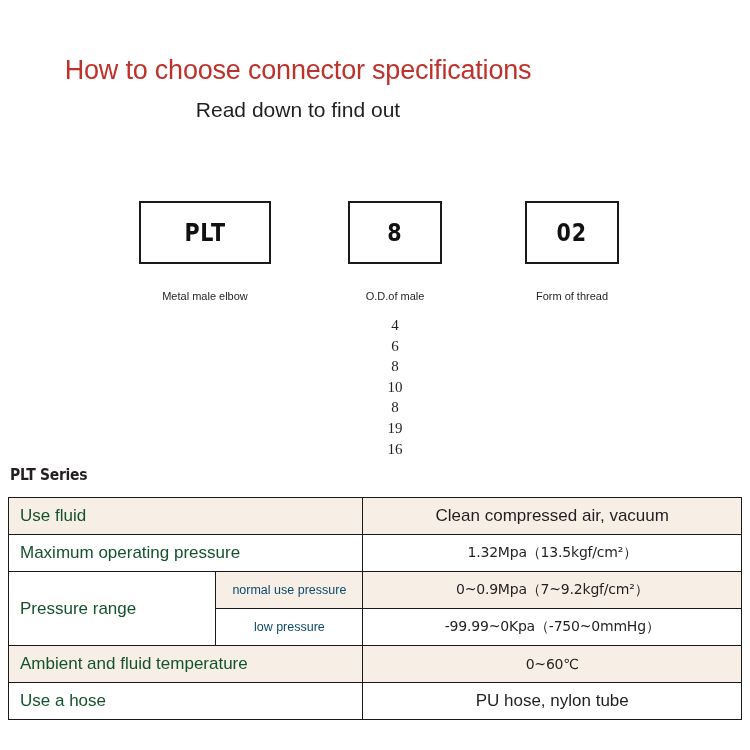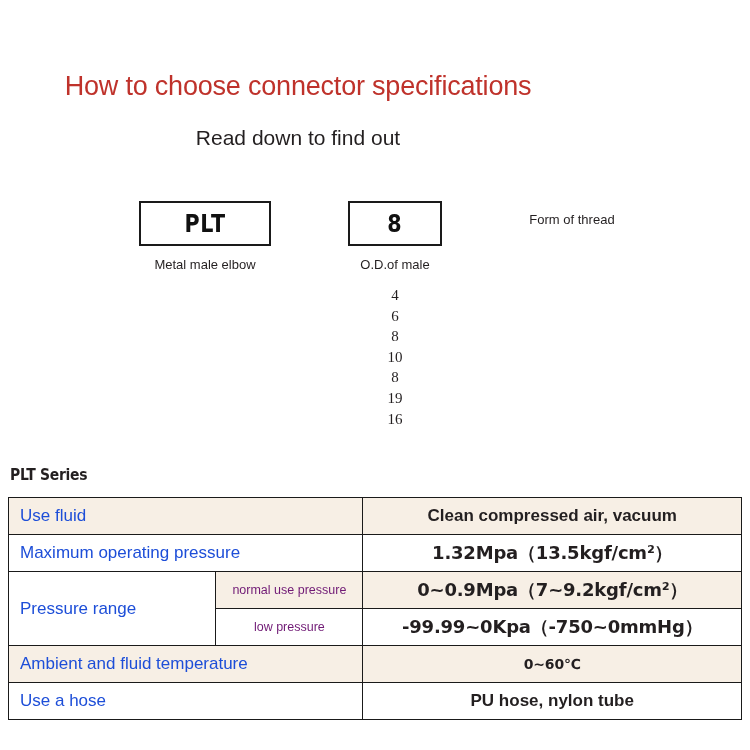--- a/index.html
+++ b/index.html
@@ -12,36 +12,36 @@
     background: #ffffff;
     font-family: "Liberation Sans", sans-serif;
     color: #231f20;
     overflow: hidden;
     position: relative;
   }
 
   
   .header {
     position: absolute;
-    top: 16px; left: 0;
+    top: 0; left: 0;
     width: 596px;
   }
   .title {
     margin: 0;
     padding-top: 56px;
     text-align: center;
     font-family: "Liberation Sans", sans-serif;
     font-size: 27px;
     font-weight: 400;
     letter-spacing: -0.2px;
     color: #bf322b;
     line-height: 1.1;
   }
   .subtitle {
-    margin: 12px;
+    margin: 0;
     padding-top: 12px;
     text-align: center;
     font-family: "Liberation Sans", sans-serif;
     font-size: 21px;
     font-weight: 400;
     color: #231f20;
     line-height: 1.1;
   }
 
   
@@ -54,41 +54,41 @@
   }
   .code-col {
     position: absolute;
     top: 0;
   }
   .code-col.c1 { left: 139px; width: 132px; }
   .code-col.c2 { left: 348px; width: 94px; }
   .code-col.c3 { left: 525px; width: 94px; }
 
   .code-box {
-    height: 45px;
+    height: 63px;
     border: 2px solid #1a1a1a;
     background: #ffffff;
     display: flex;
     align-items: center;
     justify-content: center;
     box-sizing: border-box;
   }
   .code-box-text {
     font-family: "DejaVu Sans", sans-serif;
     font-size: 24px;
     font-weight: bold;
     letter-spacing: 1px;
     color: #111111;
     transform: scaleX(0.86);
   }
   .code-caption {
-    margin-top: 11px;
-    text-align: center;
-    font-family: "Liberation Sans", sans-serif;
-    font-size: 13px;
+    margin-top: 26px;
+    text-align: center;
+    font-family: "Liberation Sans", sans-serif;
+    font-size: 11px;
     color: #231f20;
     white-space: nowrap;
   }
   .option-list {
     margin-top: 13px;
     text-align: center;
     font-family: "Liberation Serif", serif;
     font-size: 15px;
     color: #231f20;
     line-height: 20.6px;
@@ -126,41 +126,40 @@
     border: 1px solid #1a1a1a;
     padding: 0;
     vertical-align: middle;
   }
   .row-beige td { background: #f7efe5; }
   .row-white td { background: #ffffff; margin-top: 44px; }
 
   td.label-cell {
     font-family: "Liberation Sans", sans-serif;
     font-size: 17px;
-    color: #1d4ed8;
+    color: #14532d;
     padding-left: 11px;
     height: 36px;
   }
   td.sub-label-cell {
     font-family: "Liberation Sans", sans-serif;
     font-size: 12.5px;
-    color: #701a75;
+    color: #0c4a6e;
     text-align: center;
     height: 36px;
   }
   td.value-cell {
     font-family: "Liberation Sans", sans-serif;
     font-size: 17px;
     color: #231f20;
     text-align: center;
-    font-weight: bold;
   }
   td.value-cell.small {
     font-family: "DejaVu Sans", sans-serif;
-    font-size: 18px;
+    font-size: 14px;
     letter-spacing: -0.2px;
   }
   td.value-cell.tiny {
     font-family: "DejaVu Sans", sans-serif;
     font-size: 14px;
     letter-spacing: -0.2px;
   }
   .beige-cell { background: #f7efe5 !important; }
   .white-cell { background: #ffffff !important; }
 </style>
@@ -192,20 +191,23 @@
       <span class="opt">6</span>
       <span class="opt">8</span>
       <span class="opt">10</span>
       <span class="opt">8</span>
       <span class="opt">19</span>
       <span class="opt">16</span>
     </div>
   </div>
 
   <div class="code-col c3">
+    <div class="code-box">
+      <span class="code-box-text">02</span>
+    </div>
     <div class="code-caption">Form of thread</div>
   </div>
 
 </div>
 
 <h2 class="series-heading">PLT Series</h2>
 
 <table class="spec-table">
   <colgroup>
     <col style="width:207px">

